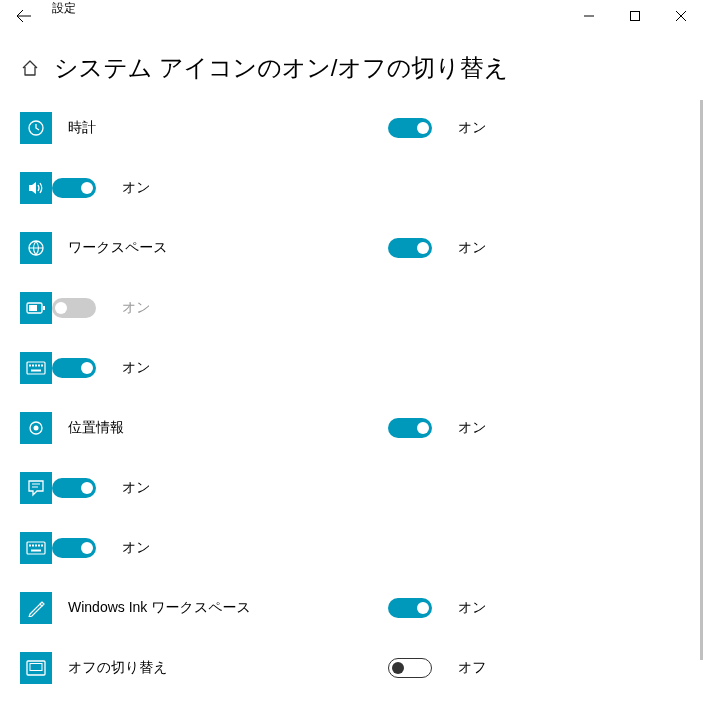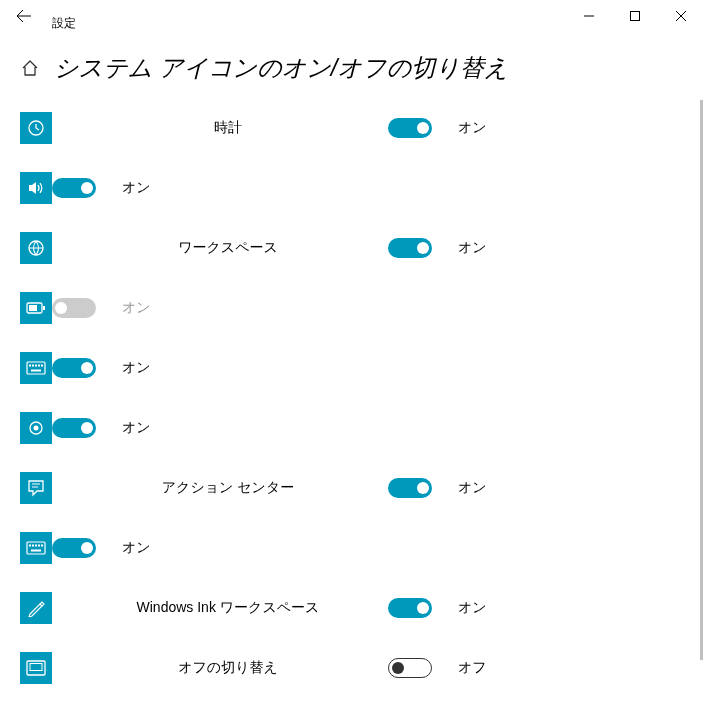--- a/index.html
+++ b/index.html
@@ -1,26 +1,26 @@
 <!DOCTYPE html>
 <html><head>
 <meta charset="utf-8">
 <style>
 * { margin: 0; padding: 0; box-sizing: border-box; font-family: "Yu Gothic UI", "Segoe UI", sans-serif; }
 body { width: 704px; height: 717px; background: #fff; overflow: hidden; position: relative; }
-.titlebar { height: 32px; display: flex; align-items: flex-end; position: relative; }
+.titlebar { height: 32px; display: flex; align-items: flex-start; position: relative; }
 .back-btn { width: 48px; height: 32px; display: flex; align-items: center; justify-content: center; cursor: pointer; }
 .app-title { font-size: 12px; margin-left: 4px; }
 .window-controls { position: absolute; right: 0; top: 0; display: flex; }
 .win-btn { width: 46px; height: 32px; display: flex; align-items: center; justify-content: center; cursor: pointer; }
 .content { padding: 20px 0 0 20px; height: calc(100% - 32px); overflow-y: auto; }
-.header-row { display: flex; align-items: center; gap: 14px; margin-bottom: 28px; font-style: italic; }
+.header-row { display: flex; align-items: center; gap: 14px; margin-bottom: 28px; }
 .home-icon { width: 20px; height: 20px; display: flex; align-items: center; justify-content: center; }
 .page-title { font-size: 24px; font-weight: 400; }
-.item-list { display: flex; flex-direction: column; gap: 28px; padding-right: 20px; text-align: center; }
+.item-list { display: flex; flex-direction: column; gap: 28px; padding-right: 20px; }
 .item-row { display: flex; align-items: center; }
 .icon-box { width: 32px; height: 32px; background: #0099bc; display: flex; align-items: center; justify-content: center; flex-shrink: 0; }
 .item-label { margin-left: 16px; font-size: 14px; flex: 0 0 auto; width: 320px; }
 .toggle-wrap { display: flex; align-items: center; gap: 26px; }
 .toggle { width: 44px; height: 20px; border-radius: 10px; position: relative; cursor: pointer; }
 .toggle.on { background: #0099bc; }
 .toggle.on .knob { background: #fff; right: 3px; }
 .toggle.off { background: #fff; border: 1px solid #333; }
 .toggle.off .knob { background: #333; left: 3px; }
 .toggle.disabled { background: #ccc; cursor: default; }
@@ -149,35 +149,35 @@
           <div class="toggle-state">オン</div>
         </div>
       </div>
       <div class="item-row">
         <div class="icon-box">
           <svg width="18" height="18" viewBox="0 0 18 18">
             <circle cx="9" cy="9" r="6" stroke="#fff" stroke-width="1.3" fill="none"></circle>
             <circle cx="9" cy="9" r="2.5" fill="#fff"></circle>
           </svg>
         </div>
+        <div class="item-label">位置情報</div>
         <div class="toggle-wrap">
           <div class="toggle on">
             <div class="knob"></div>
           </div>
           <div class="toggle-state">オン</div>
         </div>
       </div>
       <div class="item-row">
         <div class="icon-box">
           <svg width="18" height="18" viewBox="0 0 18 18">
             <path d="M2 2 H16 V12 H10 L6 16 V12 H2 Z" stroke="#fff" stroke-width="1.3" fill="none"></path>
             <path d="M5 5 H13 M5 8 H11" stroke="#fff" stroke-width="1.2"></path>
           </svg>
         </div>
-        <div class="item-label">アクション センター</div>
         <div class="toggle-wrap">
           <div class="toggle on">
             <div class="knob"></div>
           </div>
           <div class="toggle-state">オン</div>
         </div>
       </div>
       <div class="item-row">
         <div class="icon-box">
           <svg width="20" height="14" viewBox="0 0 20 14">

